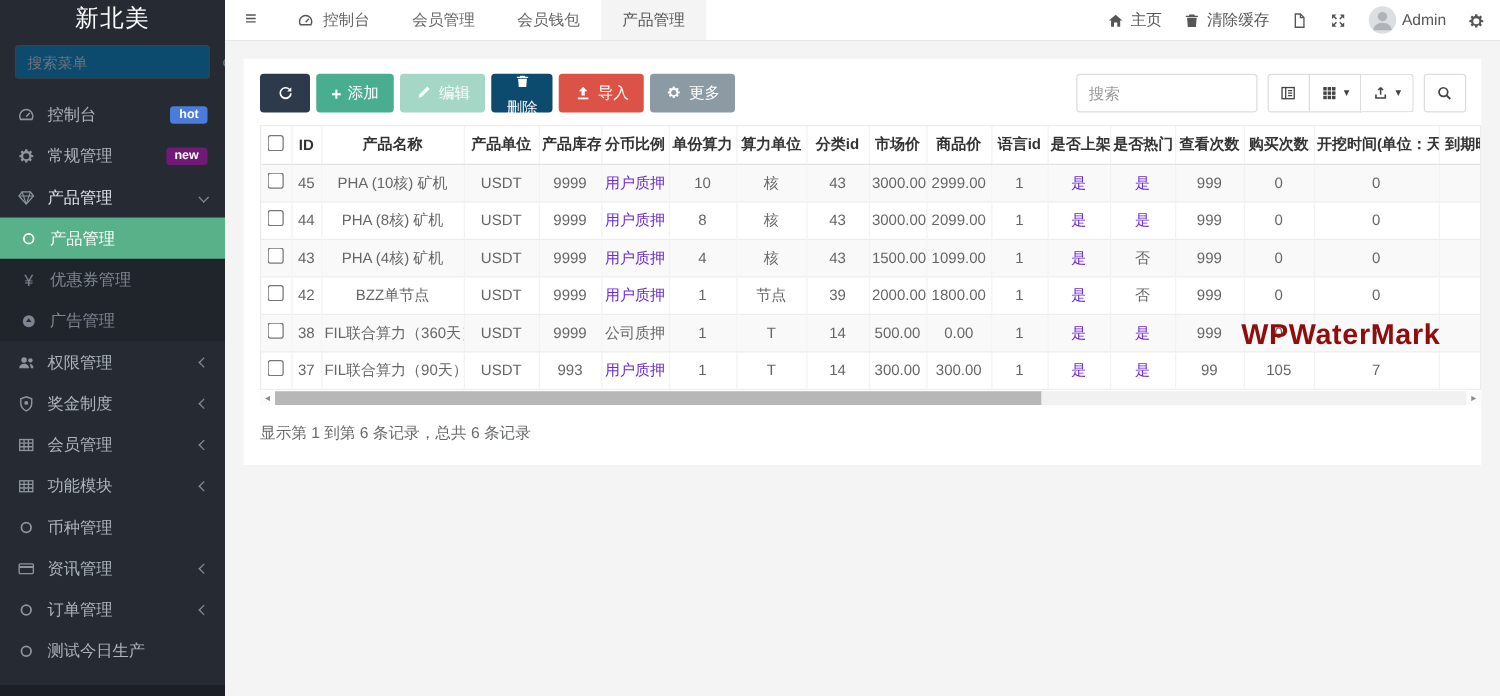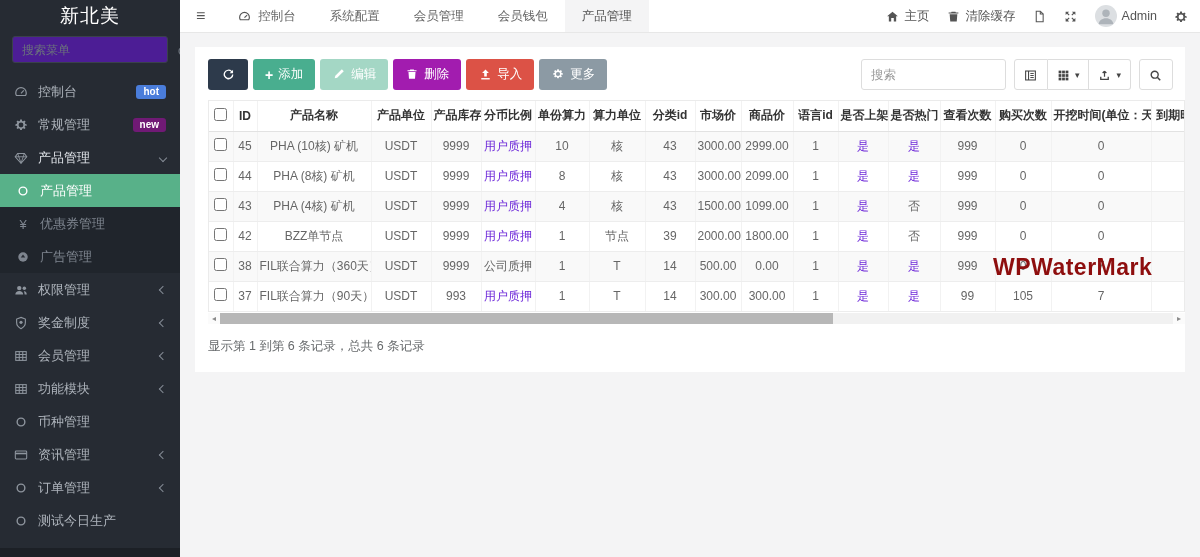--- a/index.html
+++ b/index.html
@@ -3,21 +3,21 @@
 <meta charset="utf-8">
 <style>
   * { box-sizing: border-box; margin: 0; padding: 0; }
   html,body { width:1200px; height:557px; overflow:hidden; }
   body { font-family:"Liberation Sans","DejaVu Sans",sans-serif; background:#f4f4f5; }
   .app { display:flex; width:1200px; height:557px; }
 
   
   .sidebar { position:relative; width:180px; background:#262b33; flex:0 0 180px; overflow:hidden; }
   .side-title { height:30px; line-height:32px; text-align:center; color:#fff; font-size:19px; letter-spacing:1px; }
-  .side-search { margin:6px 12px 12px; height:27px; background:#4c1d95; border:1px solid #3a414b; border-radius:3px; display:flex; align-items:center; padding:0 9px; }
+  .side-search { margin:6px 12px 12px; height:27px; background:#0c4a6e; border:1px solid #3a414b; border-radius:3px; display:flex; align-items:center; padding:0 9px; }
   .side-search input { flex:1; background:transparent; border:none; outline:none; color:#aab0b9; font-size:12px; font-family:inherit; }
   .side-search input::placeholder { color:#6b727c; }
   .side-item { height:33px; display:flex; align-items:center; padding:0 14px; color:#aeb4bc; font-size:13px; gap:10px; cursor:pointer; white-space:nowrap; }
   .side-item .lbl { flex:0 1 auto; }
   .icon14 { width:14px; height:14px; color:#8e959e; flex:0 0 14px; display:inline-block; }
   .badge { margin-left:auto; font-size:10px; font-weight:bold; color:#fff; padding:2px 7px; border-radius:3px; line-height:1; }
   .badge-hot { background:#4a7ddb; }
   .badge-new { background:#701a75; }
   .chev { margin-left:auto; width:6px; height:6px; border-right:1.5px solid #858c96; border-bottom:1.5px solid #858c96; display:inline-block; }
   .chev-down { transform:rotate(45deg); }
@@ -45,21 +45,21 @@
   
   .content { position:relative; flex:1; padding:14px 15px; }
   .panel { position:relative; background:#fff; width:990px; height:325px; padding:12px 0 0 13px; }
 
   .toolbar { display:flex; align-items:center; gap:5px; padding-right:12px; }
   .btn { height:31px; border:none; border-radius:3px; color:#fff; font-size:12.5px; font-family:inherit; display:inline-flex; align-items:center; gap:5px; padding:0 12px; cursor:pointer; }
   .btn .icon14 { color:#fff; width:13px; height:13px; }
   .btn-refresh { background:#2d3a4b; padding:0 13px; }
   .btn-add { background:#49ae8f; }
   .btn-edit { background:#a4d7c5; }
-  .btn-del { background:#a21caf; }
+  .btn-del { background:#0c4a6e;flex-direction:column; }
   .btn-import { background:#dc5246; }
   .btn-more { background:#8c9aa4; }
   .plus-glyph { font-size:14px; font-weight:bold; line-height:1; }
 
   .toolbar-right { margin-left:auto; display:flex; align-items:center; gap:8px; }
   .search-input { width:145px; height:31px; border:1px solid #ddd; border-radius:3px; padding:0 9px; font-size:12.5px; font-family:inherit; color:#555; outline:none; }
   .search-input::placeholder { color:#999; }
   .btn-group { display:inline-flex; }
   .wbtn { height:31px; background:#fff; border:1px solid #ddd; display:inline-flex; align-items:center; gap:4px; padding:0 9px; cursor:pointer; color:#444; }
   .btn-group .wbtn + .wbtn { border-left:none; }
@@ -306,23 +306,20 @@
   <div class="main">
 
     <div class="navbar">
       <div class="burger">≡</div>
       <div class="nav-tab">
         <span class="icon14"><svg viewBox="0 0 16 16" width="13" height="13">
               <use href="#i-dash"></use>
             </svg></span>
         <span>控制台</span>
       </div>
-      <div class="nav-tab">
-          <span>系统配置</span>
-        </div>
       <div class="nav-tab">
           <span>会员管理</span>
         </div>
       <div class="nav-tab">
           <span>会员钱包</span>
         </div>
       <div class="nav-tab active">
           <span>产品管理</span>
         </div>
 

